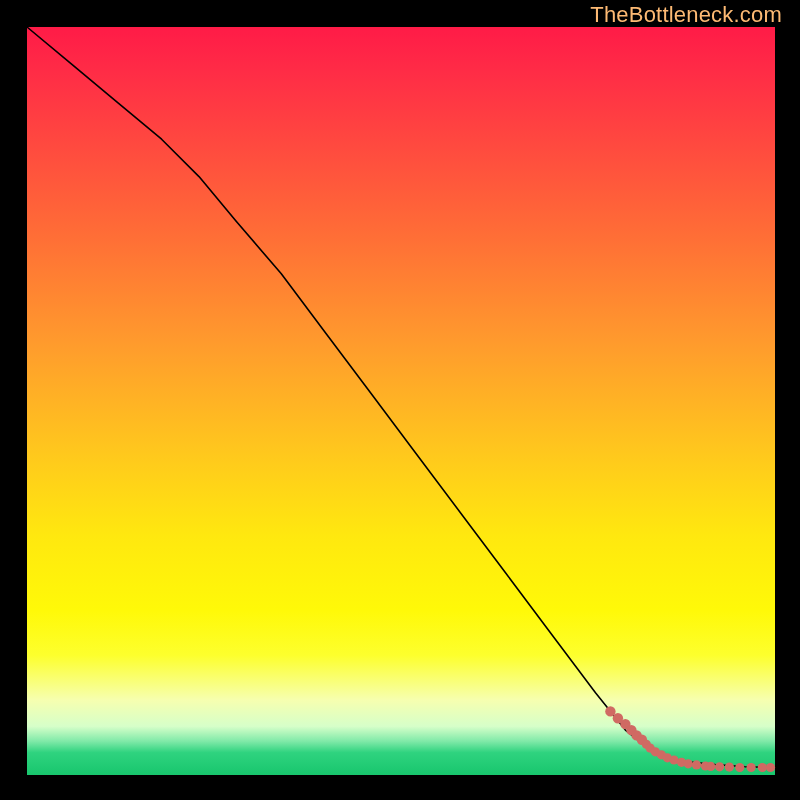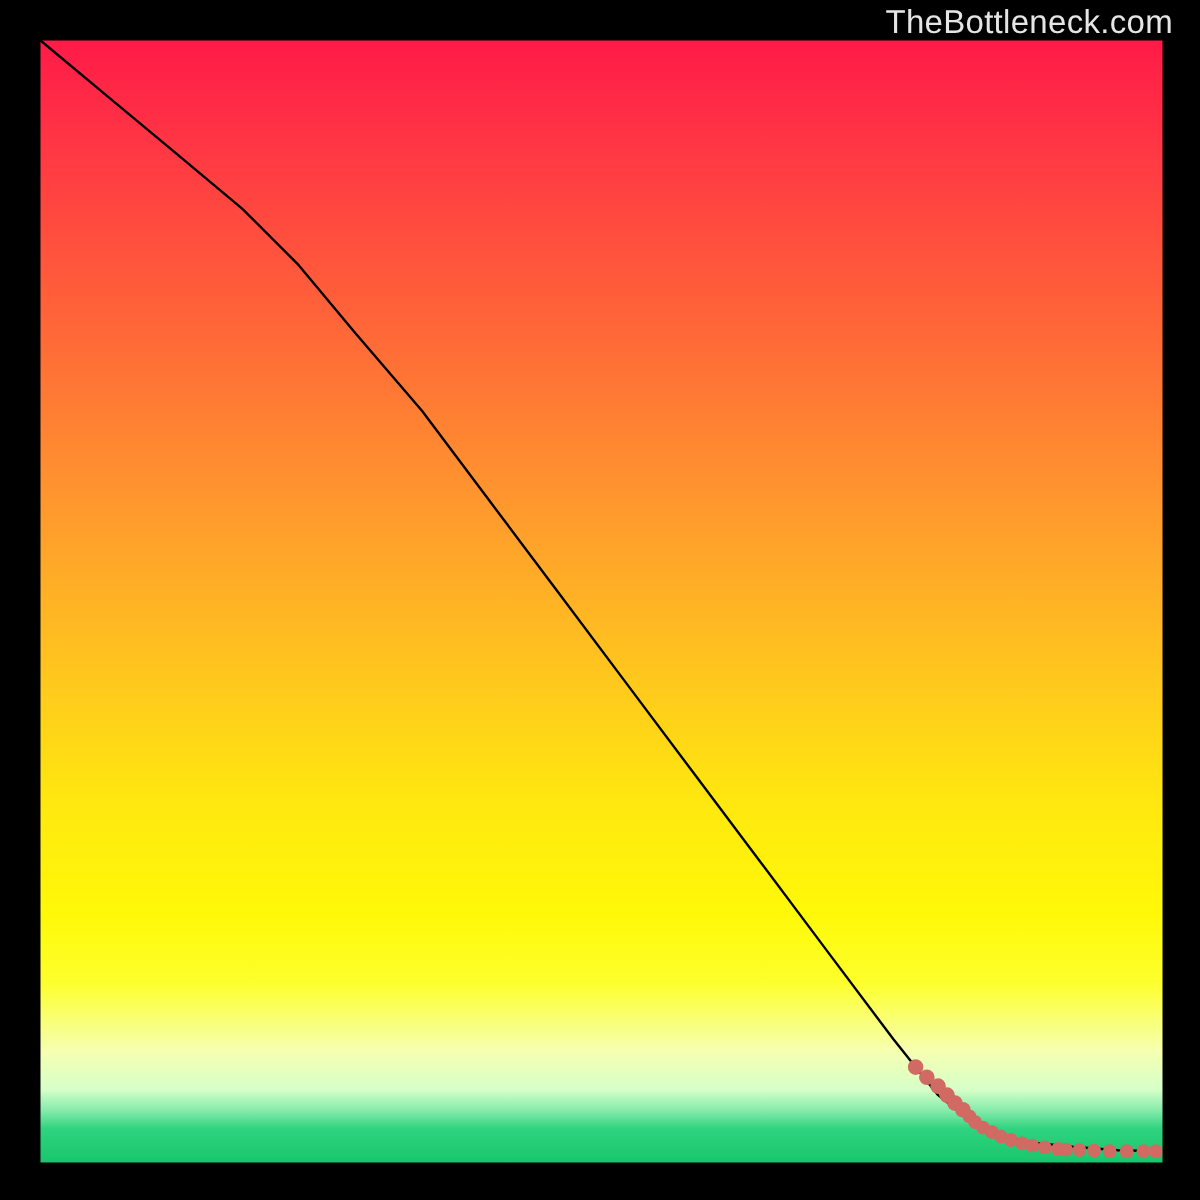--- a/index.html
+++ b/index.html
@@ -13,21 +13,21 @@
   .stage {
     position: relative;
     width: 800px;
     height: 800px;
     background: #000;
   }
   .watermark {
     position: absolute;
     top: 2px;
     right: 18px;
-    color: #e5e5e5;
+    color: #fdba74;
     font-size: 22px;
     font-weight: 500;
     letter-spacing: 0.2px;
   }
   
   .plot {
     position: absolute;
     left: 27px;
     top: 27px;
     width: 748px;

